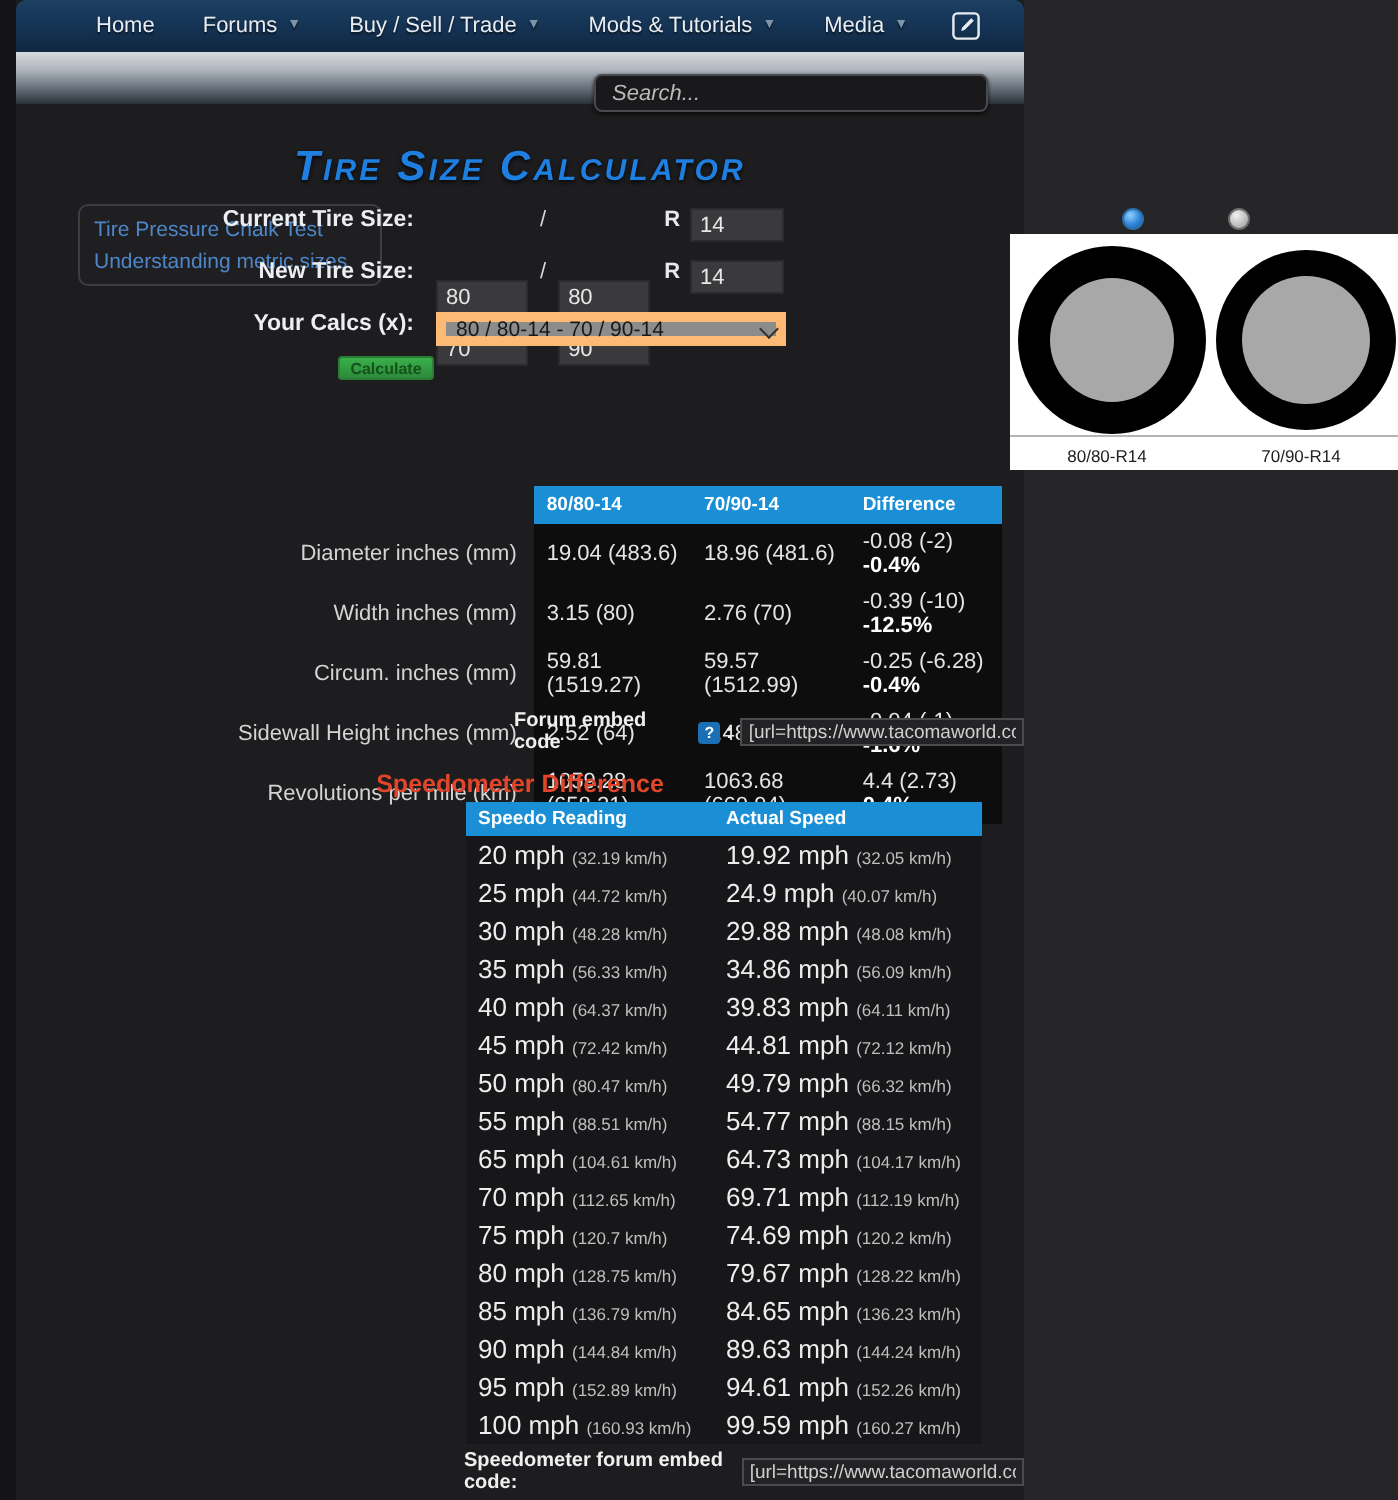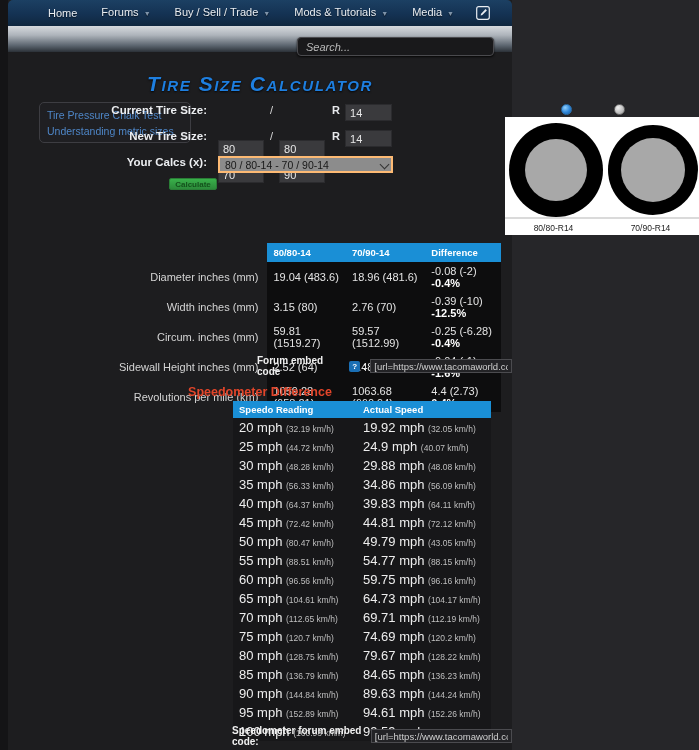--- a/index.html
+++ b/index.html
@@ -82,21 +82,21 @@
     font-family: "Liberation Sans", sans-serif; font-size: 11px;
     height: 17px; padding: 0 4px; outline: none;
   }
   .w-a { width: 46px; margin-top: 36px; }
   .sep { color: #d8d8d8; font-size: 11px; padding: 0 6px; }
   .rlabel { color: #e7e9ec; font-size: 11px; font-weight: bold; padding: 0 5px 0 7px; }
   .w-r { width: 47px; }
 
   .selwrap { position: relative; width: 175px; height: 17px; }
   .selbox {
-    width: 175px; height: 17px; background: #8c8c8c; border: 2px solid #fdba74;
+    width: 175px; height: 17px; background: #8c8c8c; border: 5px solid #fdba74;
     color: #181818; font-size: 10.5px; padding: 0 16px 0 5px;
     font-family: "Liberation Sans", sans-serif;
     display: flex; align-items: center; cursor: pointer;
   }
   .selarrow {
     position: absolute; right: 5px; top: 5px; width: 7px; height: 7px;
     border-left: 1.5px solid #333; border-bottom: 1.5px solid #333;
     transform: rotate(-45deg);
   }
   .calcbtn {
@@ -319,29 +319,25 @@
             <tr>
               <td><span>40 mph</span> <span class="kmh">(64.37 km/h)</span></td>
               <td><span>39.83 mph</span> <span class="kmh">(64.11 km/h)</span></td>
             </tr>
             <tr>
               <td><span>45 mph</span> <span class="kmh">(72.42 km/h)</span></td>
               <td><span>44.81 mph</span> <span class="kmh">(72.12 km/h)</span></td>
             </tr>
             <tr>
               <td><span>50 mph</span> <span class="kmh">(80.47 km/h)</span></td>
-              <td><span>49.79 mph</span> <span class="kmh">(43.05 km/h)</span></td>
+              <td><span>49.79 mph</span> <span class="kmh">(66.32 km/h)</span></td>
             </tr>
             <tr>
               <td><span>55 mph</span> <span class="kmh">(88.51 km/h)</span></td>
               <td><span>54.77 mph</span> <span class="kmh">(88.15 km/h)</span></td>
-            </tr>
-            <tr>
-              <td><span>60 mph</span> <span class="kmh">(96.56 km/h)</span></td>
-              <td><span>59.75 mph</span> <span class="kmh">(96.16 km/h)</span></td>
             </tr>
             <tr>
               <td><span>65 mph</span> <span class="kmh">(104.61 km/h)</span></td>
               <td><span>64.73 mph</span> <span class="kmh">(104.17 km/h)</span></td>
             </tr>
             <tr>
               <td><span>70 mph</span> <span class="kmh">(112.65 km/h)</span></td>
               <td><span>69.71 mph</span> <span class="kmh">(112.19 km/h)</span></td>
             </tr>
             <tr>

